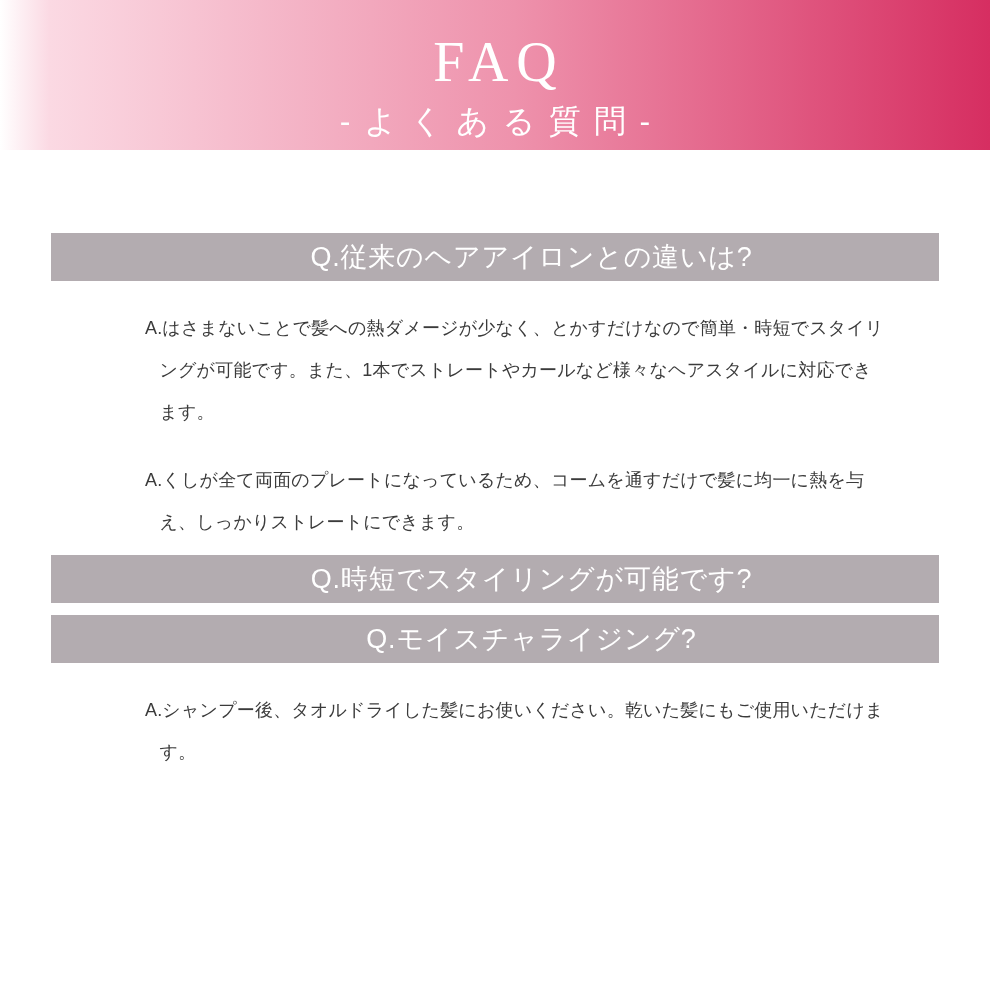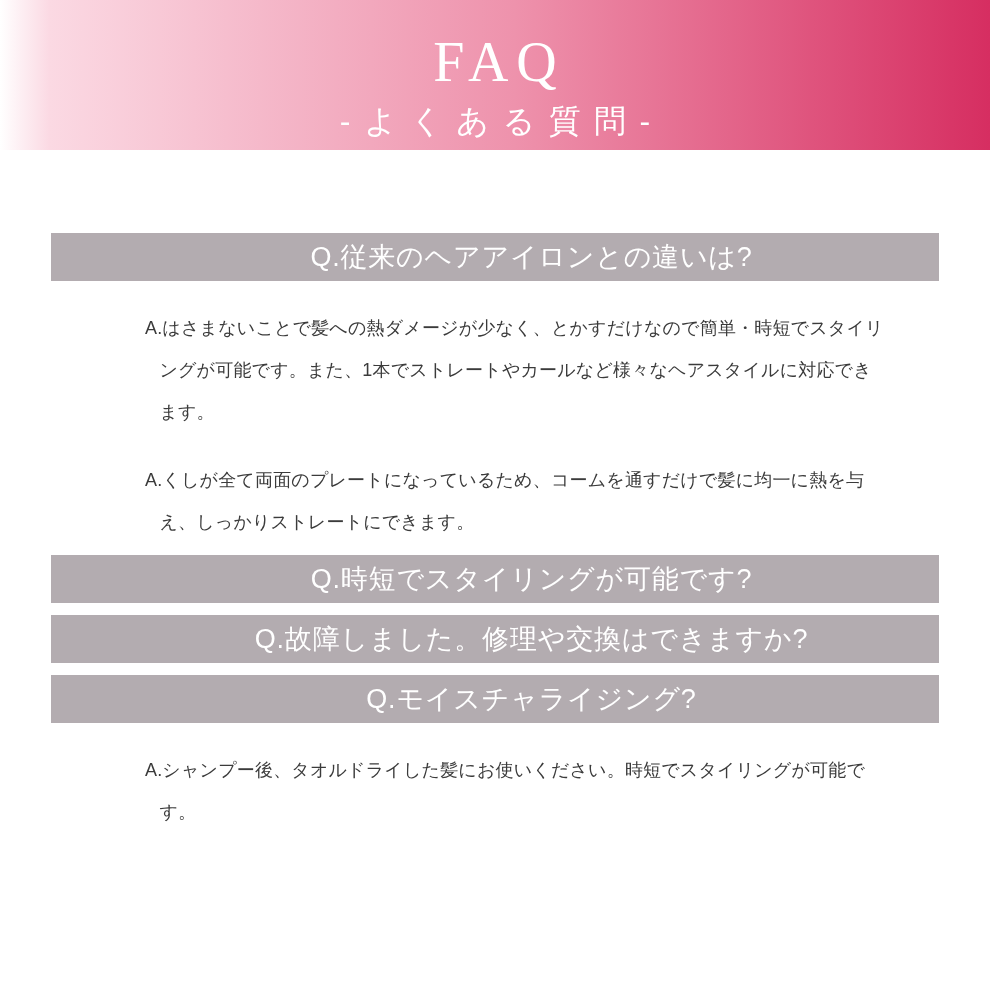--- a/index.html
+++ b/index.html
@@ -98,24 +98,21 @@
     <p class="answer-text">A.くしが全て両面のプレートになっているため、コームを通すだけで髪に均一に熱を与え、しっかりストレートにできます。</p>
   </section>
 
   <section class="faq-item">
     <div class="question-bar">
       <span>Q.時短でスタイリングが可能です?</span>
     </div>
   </section>
 
   <section class="faq-item">
-    <div class="question-bar">
-      <span>Q.故障しました。修理や交換はできますか?</span>
-    </div>
   </section>
 
   <section class="faq-item">
     <div class="question-bar">
       <span>Q.モイスチャライジング?</span>
     </div>
-    <p class="answer-text">A.シャンプー後、タオルドライした髪にお使いください。時短でスタイリングが可能です。</p>
+    <p class="answer-text">A.シャンプー後、タオルドライした髪にお使いください。乾いた髪にもご使用いただけます。</p>
   </section>
 </main>
 
 </body></html>

